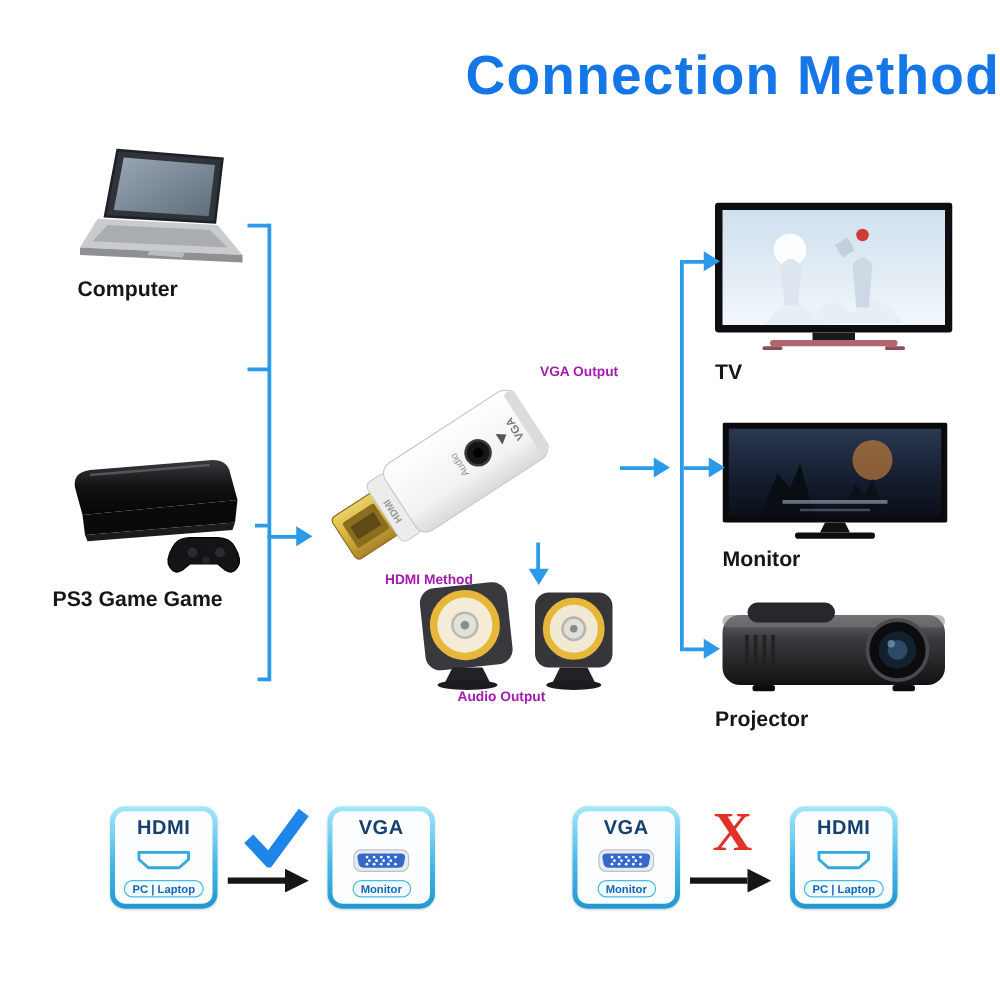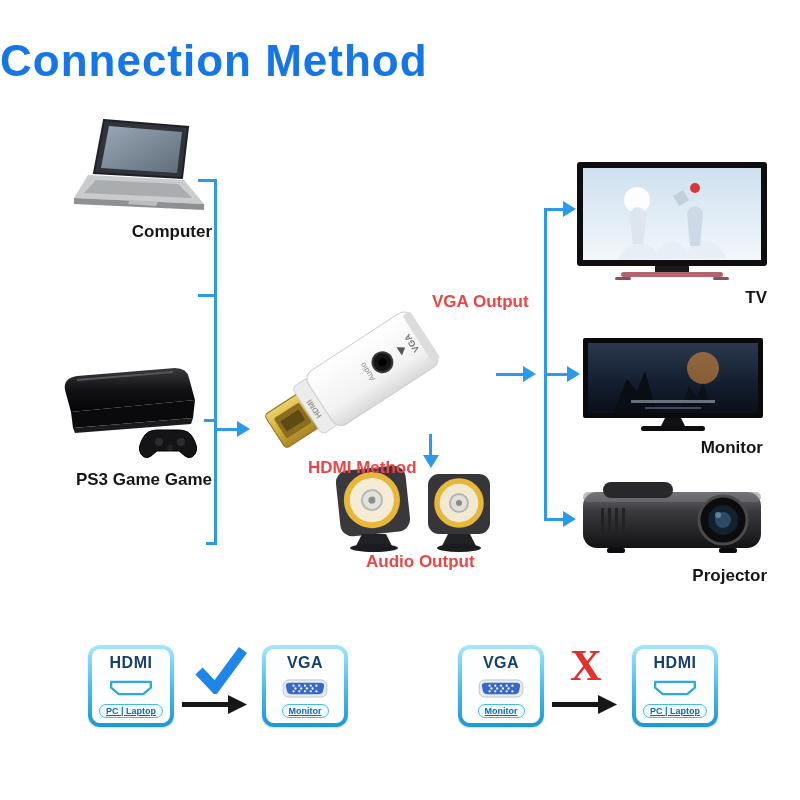--- a/index.html
+++ b/index.html
@@ -1,40 +1,40 @@
 <!DOCTYPE html>
 <html><head>
 <meta charset="utf-8">
 <style>
   html,body { margin:0; padding:0; background:#fff; }
   .canvas {
     position:relative; width:800px; height:800px; background:#ffffff;
     font-family:"Liberation Sans", sans-serif; overflow:hidden;
   }
   .title {
-    position:absolute; left:0; top:36px; width:100%; text-align:left;
+    position:absolute; left:0; top:36px; width:100%; text-align:right;
     font-size:44px; font-weight:bold; color:#1576e8; letter-spacing:1px; margin:0;
   }
-  .device { position:absolute; display:flex; flex-direction:column; align-items:flex-end; }
+  .device { position:absolute; display:flex; flex-direction:column; align-items:flex-start; }
   .device-label { margin-top:4px; font-size:17px; font-weight:bold; color:#161616; white-space:nowrap; }
-  .conn-label { position:absolute; font-size:17px; font-weight:bold; color:#ef4444; white-space:nowrap; }
+  .conn-label { position:absolute; font-size:11px; font-weight:bold; color:#a21caf; white-space:nowrap; }
   .line { position:absolute; background:#2b9ae8; }
   .arrow-right { position:absolute; width:0; height:0; border-top:8px solid transparent;
     border-bottom:8px solid transparent; border-left:13px solid #2b9ae8; }
   .arrow-down { position:absolute; width:0; height:0; border-left:8px solid transparent;
     border-right:8px solid transparent; border-top:13px solid #2b9ae8; }
   .abs { position:absolute; }
   .badge { position:absolute; width:86px; height:82px; border-radius:12px; box-sizing:border-box;
     background:linear-gradient(180deg,#a4e7fb 0%,#47bae9 55%,#1f97d0 100%); padding:4px;
     box-shadow:0 1px 2px rgba(0,0,0,.18); }
   .badge-inner { width:100%; height:100%; background:#fdfeff; border-radius:8px; box-sizing:border-box;
     display:flex; flex-direction:column; align-items:center; justify-content:space-between; padding:5px 3px 5px; }
   .badge-title { font-size:16px; font-weight:bold; color:#17406e; letter-spacing:.5px; }
   .badge-pill { font-size:9px; font-weight:bold; color:#1468b8; border:1.5px solid #49b9e6;
-    border-radius:8px; padding:1px 6px; background:#f2fbff; white-space:nowrap;text-decoration:underline; }
+    border-radius:8px; padding:1px 6px; background:#f2fbff; white-space:nowrap; }
   .cross-mark { position:absolute; font-family:"Liberation Serif", serif; font-size:44px;
     font-weight:bold; color:#e23128; line-height:1; }
 </style>
 </head>
 <body>
 
 <div class="canvas">
 
   <h1 class="title">Connection Method</h1>
 

